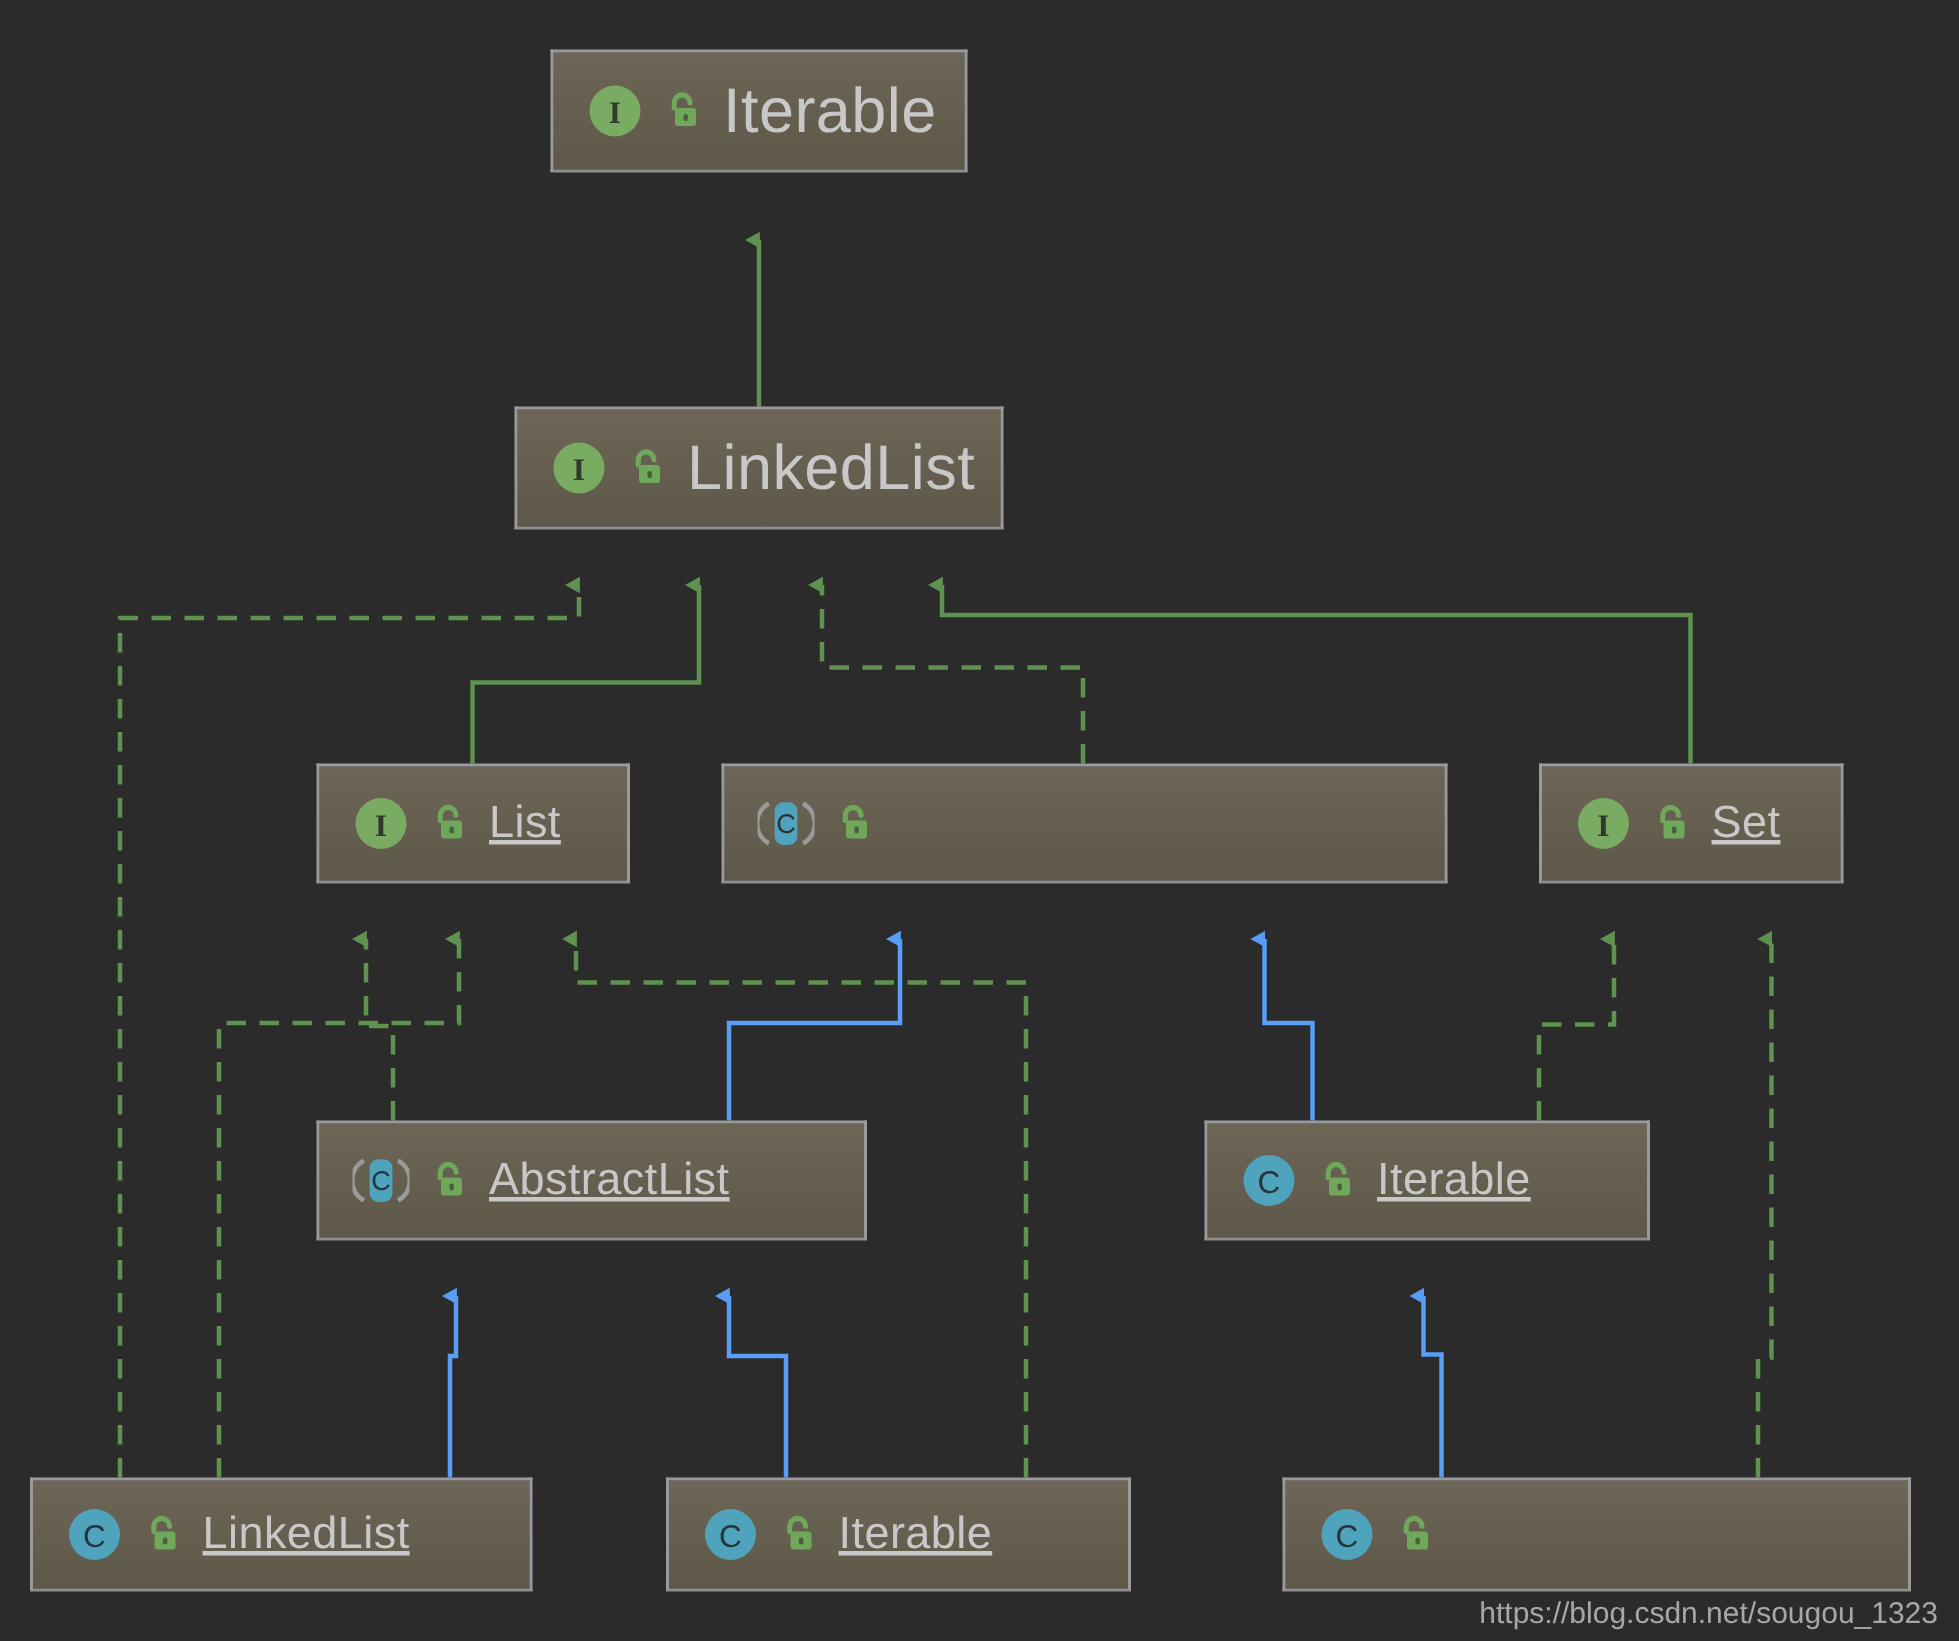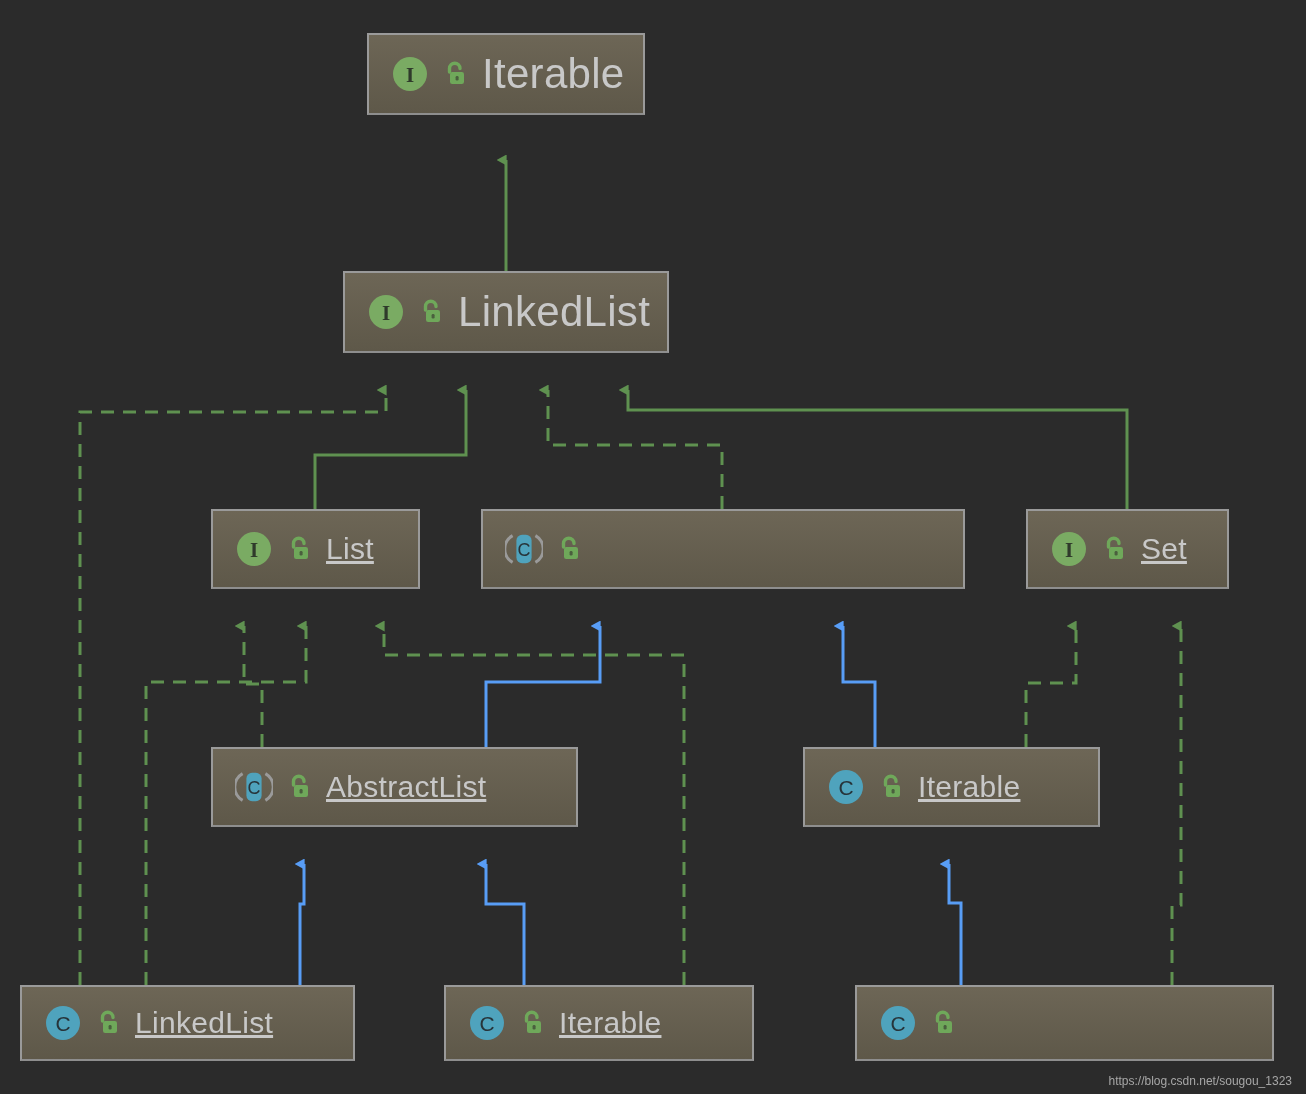--- a/index.html
+++ b/index.html
@@ -50,21 +50,21 @@
     margin-left:14px;
     display:flex;align-items:center;justify-content:center;
   }
   .lock svg{display:block;}
 
   
   #watermark{
     position:absolute;
     right:14px;bottom:6px;
     color:#a7a7a7;
-    font-size:12px;
+    font-size:20px;
     font-family:"Liberation Sans","DejaVu Sans",sans-serif;
     z-index:20;
     white-space:nowrap;
   }
 </style>
 </head>
 <body>
 
 <div id="diagram">
 

